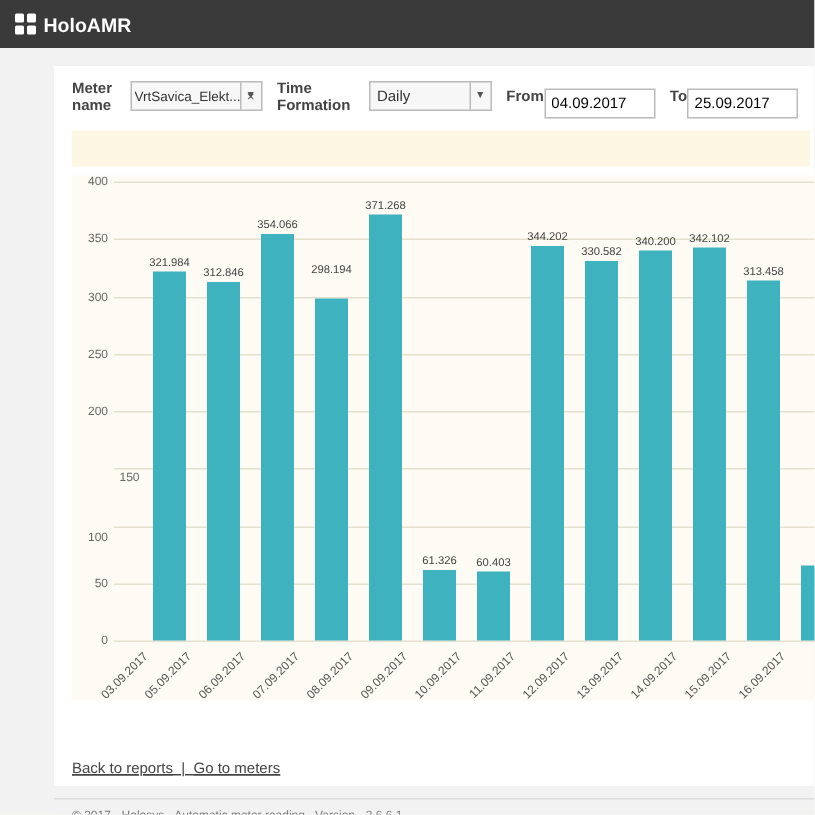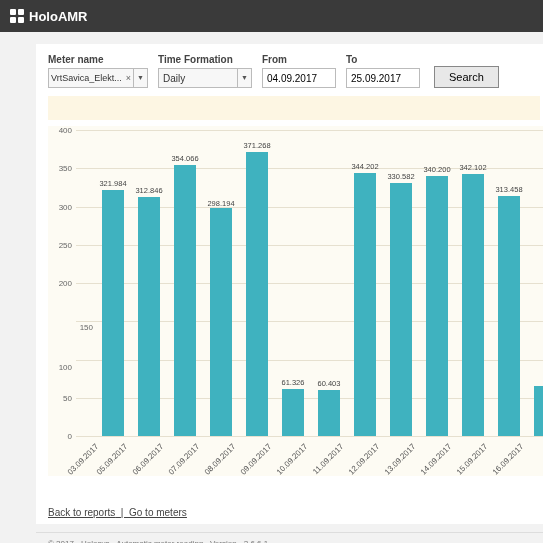--- a/index.html
+++ b/index.html
@@ -46,21 +46,21 @@
     padding: 10px 0 0 12px;
     height: 480px;
     position: relative;
   }
   .filters {
     display: flex;
     gap: 10px;
     align-items: flex-end;
     margin-bottom: 8px;
   }
-  .filter-group { display: flex; flex-direction: column; }
+  .filter-group { display: flex; flex-direction: row; }
   .filter-label {
     font-size: 10px;
     font-weight: bold;
     margin-bottom: 3px;
     color: #444;
   }
   .meter-select {
     height: 20px;
     border: 1px solid #bbb;
     background: #f7f7f7;
@@ -269,21 +269,21 @@
         <div class="bar" style="left: 26px; height: 246.318px;"></div>
         <div class="bar-label" style="left: 26px; bottom: 248.318px;">321.984</div>
         <div class="x-tick" style="left: -13px; top: 312px;">05.09.2017</div>
         <div class="bar" style="left: 62px; height: 239.327px;"></div>
         <div class="bar-label" style="left: 62px; bottom: 241.327px;">312.846</div>
         <div class="x-tick" style="left: 23px; top: 312px;">06.09.2017</div>
         <div class="bar" style="left: 98px; height: 270.86px;"></div>
         <div class="bar-label" style="left: 98px; bottom: 272.86px;">354.066</div>
         <div class="x-tick" style="left: 59px; top: 312px;">07.09.2017</div>
         <div class="bar" style="left: 134px; height: 228.118px;"></div>
-        <div class="bar-label" style="left: 134px; bottom: 228px;">298.194</div>
+        <div class="bar-label" style="left: 134px; bottom: 243px;">298.194</div>
         <div class="x-tick" style="left: 95px; top: 312px;">08.09.2017</div>
         <div class="bar" style="left: 170px; height: 284.02px;"></div>
         <div class="bar-label" style="left: 170px; bottom: 286.02px;">371.268</div>
         <div class="x-tick" style="left: 131px; top: 312px;">09.09.2017</div>
         <div class="bar" style="left: 206px; height: 46.9144px;"></div>
         <div class="bar-label" style="left: 206px; bottom: 48.9144px;">61.326</div>
         <div class="x-tick" style="left: 167px; top: 312px;">10.09.2017</div>
         <div class="bar" style="left: 242px; height: 46.2083px;"></div>
         <div class="bar-label" style="left: 242px; bottom: 48.2083px;">60.403</div>
         <div class="x-tick" style="left: 203px; top: 312px;">11.09.2017</div>

